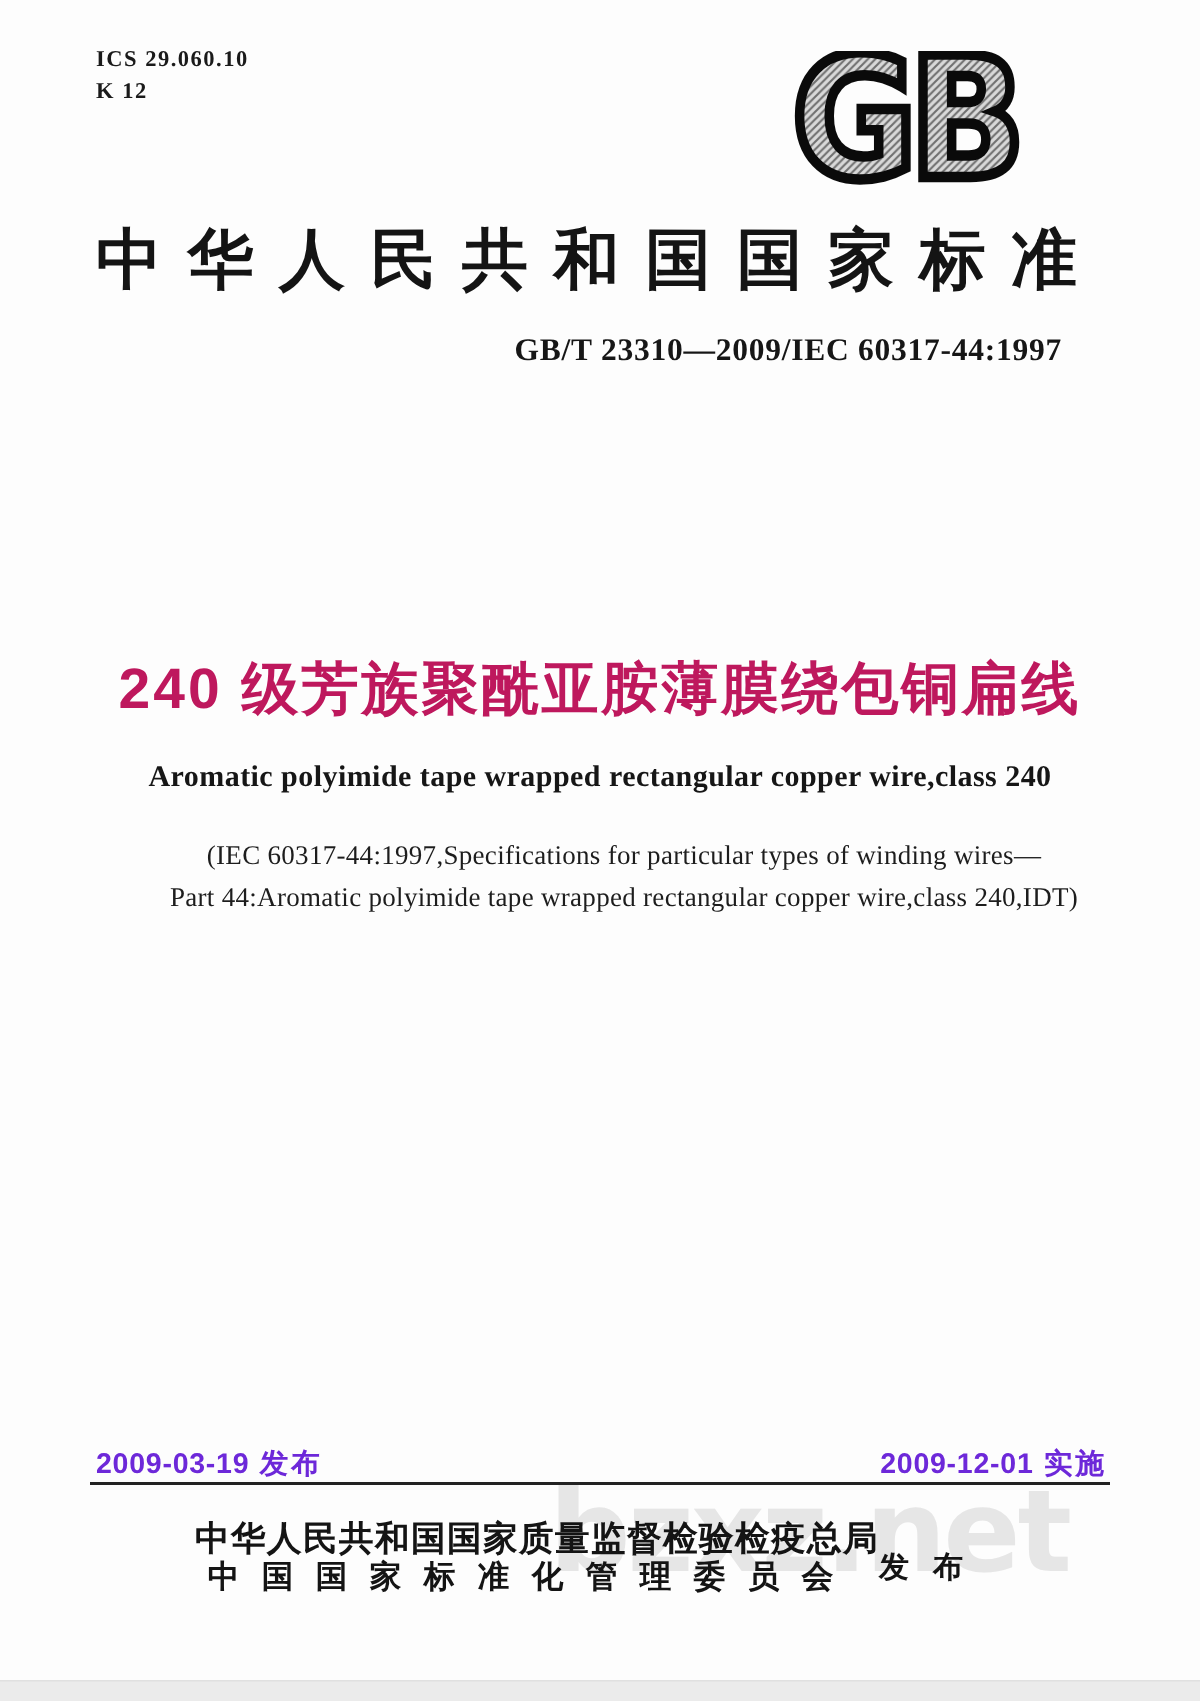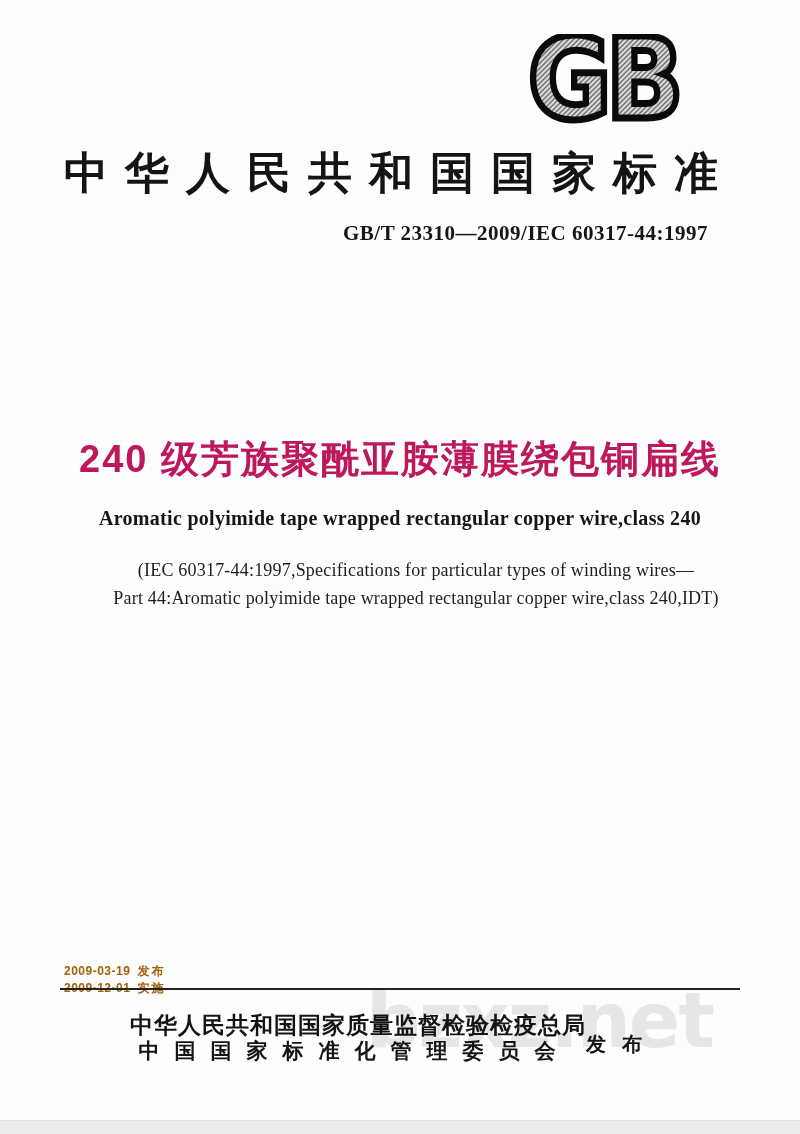--- a/index.html
+++ b/index.html
@@ -123,23 +123,22 @@
   
   .dates-row {
     position: absolute;
     left: 64px;
     top: 963px;
     width: 674px;
     display: flex;
     justify-content: space-between;
     font-family: "Liberation Sans", sans-serif;
     font-weight: bold;
-    font-size: 12px;
-    color: #a16207;
-    flex-direction: column;
+    font-size: 19px;
+    color: #6d28d9;
   }
   .dates-row .date-num { letter-spacing: 0.5px; }
   .dates-row .date-label { margin-left: 7px; letter-spacing: 2px; }
   .footer-rule {
     position: absolute;
     left: 60px;
     top: 988px;
     width: 680px;
     height: 2px;
     background: #222222;
@@ -190,20 +189,24 @@
     height: 14px;
     background: #ebebeb;
     border-top: 1px solid #e0e0e0;
   }
 </style>
 </head>
 <body>
 
 <div class="page">
 
+  <div class="ics-block">
+    <div>ICS 29.060.10</div>
+    <div>K 12</div>
+  </div>
 
   <div class="gb-logo">
     <svg width="158" height="92" viewBox="0 0 158 92" xmlns="http://www.w3.org/2000/svg">
       <defs>
         <pattern id="hatch" patternUnits="userSpaceOnUse" width="5" height="5">
           <rect width="5" height="5" fill="#d9d9d9"></rect>
           <path d="M0,5 L5,0 M-1,1 L1,-1 M4,6 L6,4" stroke="#6f6f6f" stroke-width="1.4"></path>
         </pattern>
       </defs>
       <text x="79" y="84" text-anchor="middle" font-family="DejaVu Sans, sans-serif" font-weight="bold" font-size="112" letter-spacing="-6" textLength="150" lengthAdjust="spacingAndGlyphs" fill="url(#hatch)" stroke="#0a0a0a" stroke-width="7">GB</text>

